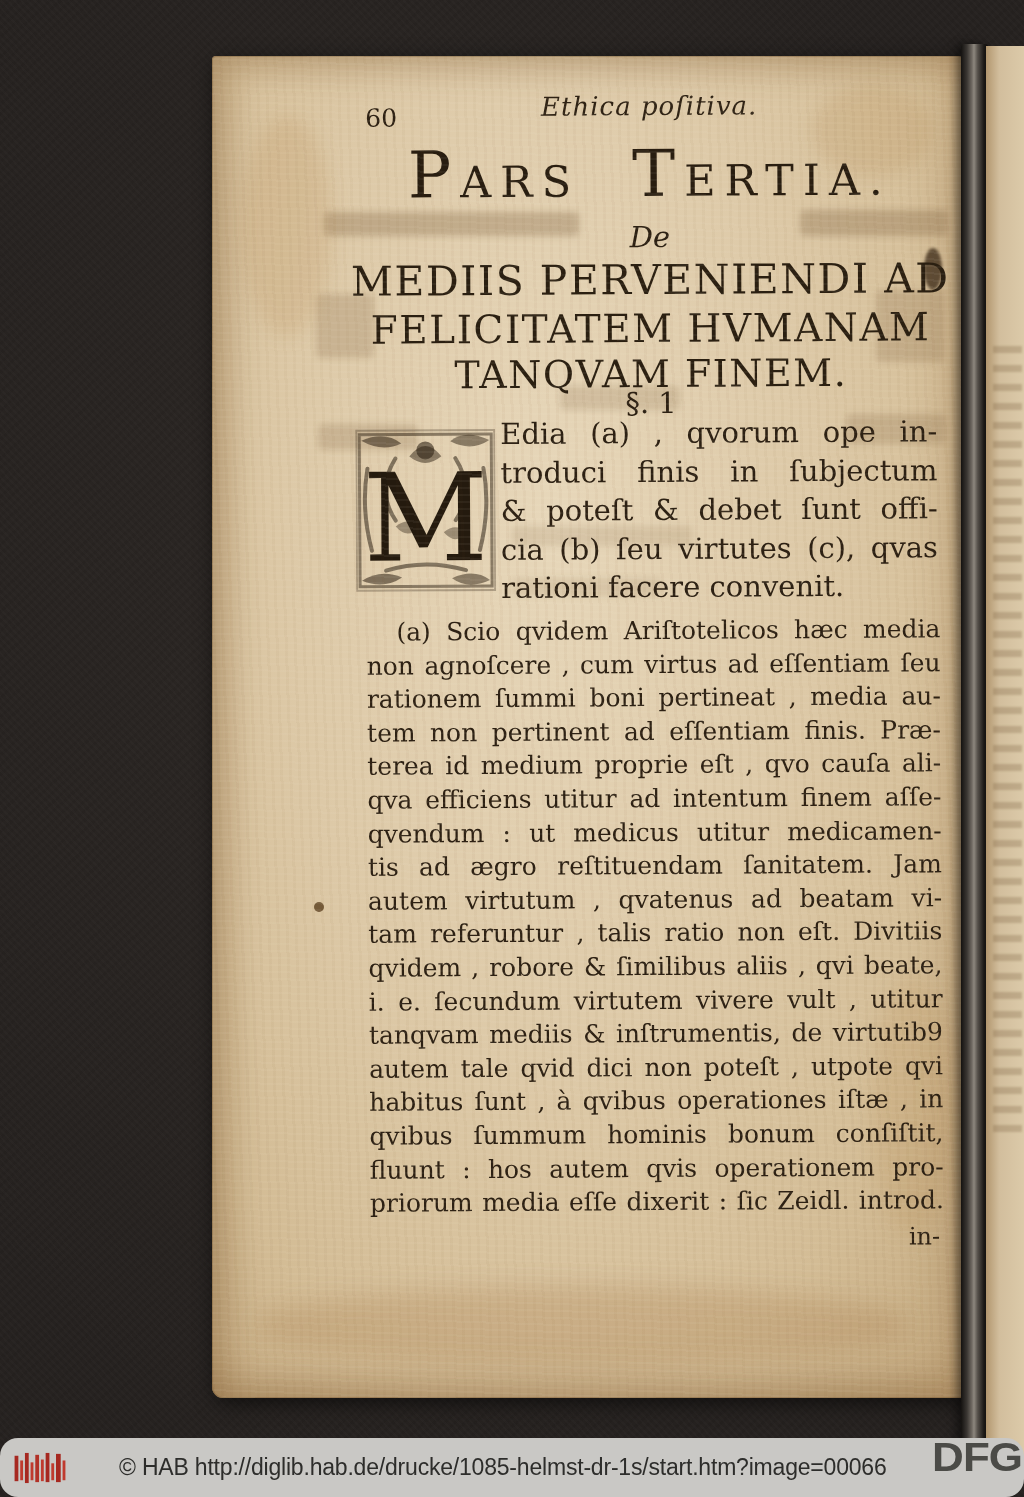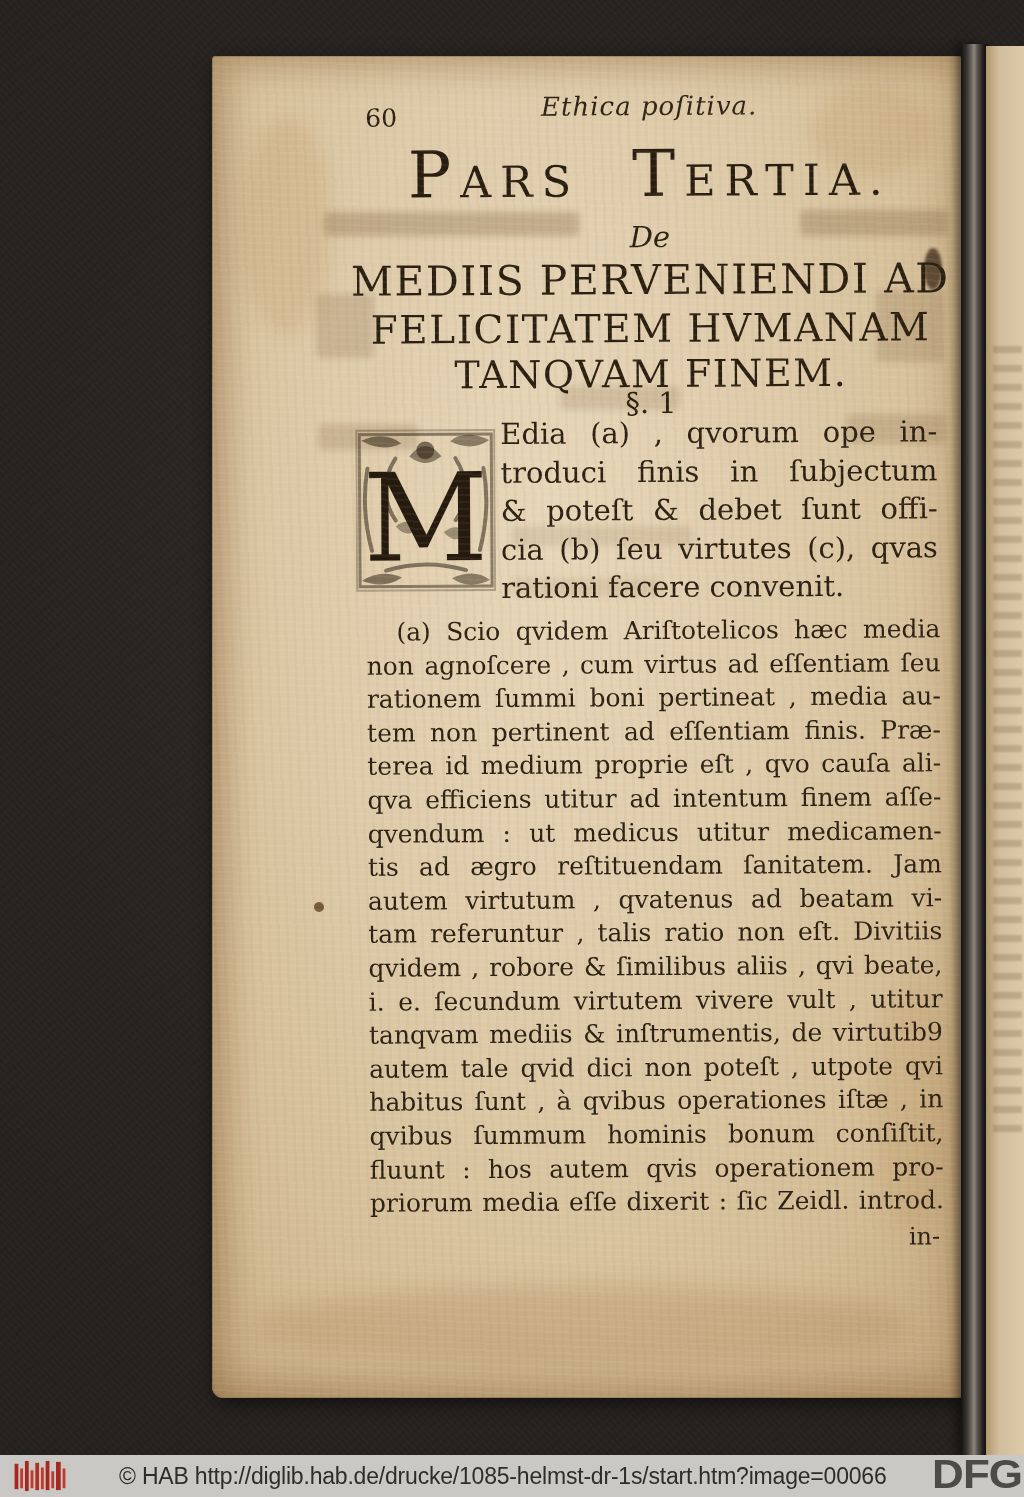--- a/index.html
+++ b/index.html
@@ -85,22 +85,22 @@
     background:linear-gradient(90deg,#b2976f 0,#d2be9d 35%,#dccaa9 100%);
   }
   .right-page::after {  
     content:""; position:absolute; left:7px; right:2px; top:300px; bottom:320px;
     background:repeating-linear-gradient(180deg, rgba(110,82,50,.25) 0 7px, transparent 7px 19px);
     filter:blur(1px);
   }
 
   
   .footer {
-    position:absolute; left:0; bottom:0; width:1024px; height:42px;
-    background:#c9c8c5; display:flex; align-items:center;
+    position:absolute; left:0; bottom:0; width:1024px; height:59px;
+    background:#c9c8c5; display:flex; align-items:center;border-radius:18px;
   }
   .hab-logo { margin-left:13px; width:54px; height:32px; flex:0 0 auto; }
   .copyright {
     margin-left:52px; font-family:"Liberation Sans", sans-serif;
     font-size:23px; color:#2d2d2b; white-space:nowrap; letter-spacing:-0.2px;
   }
   .dfg {
     position:absolute; right:2px; top:-2px; height:46px; line-height:46px;
     font-family:"Liberation Sans", sans-serif; font-weight:700; font-size:44px;
     color:#4b4b47; letter-spacing:-1px; transform:scaleY(.92); transform-origin:top;

